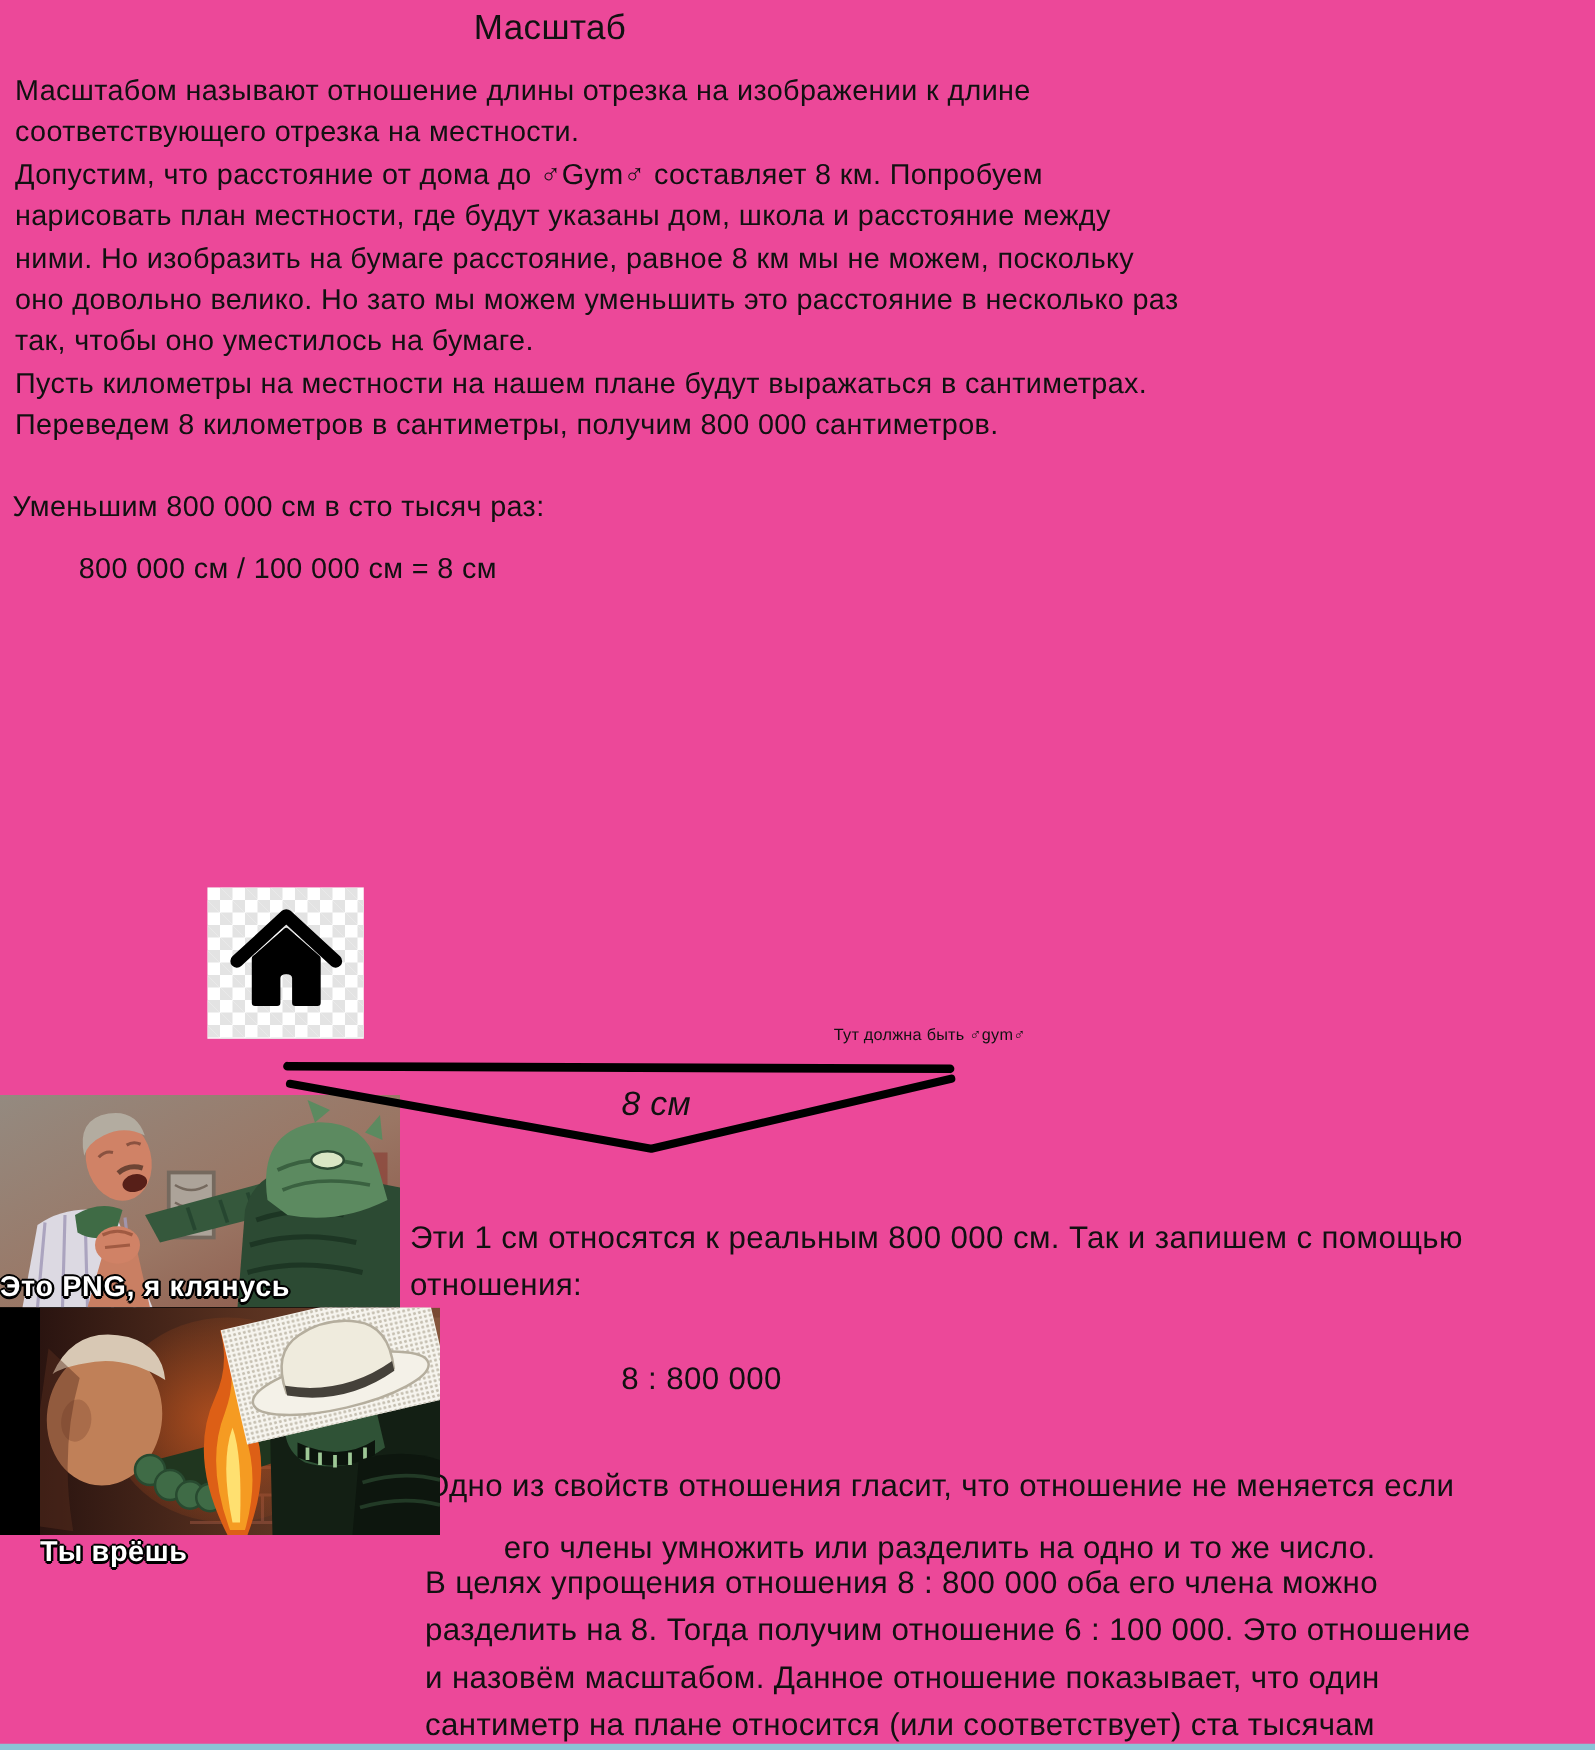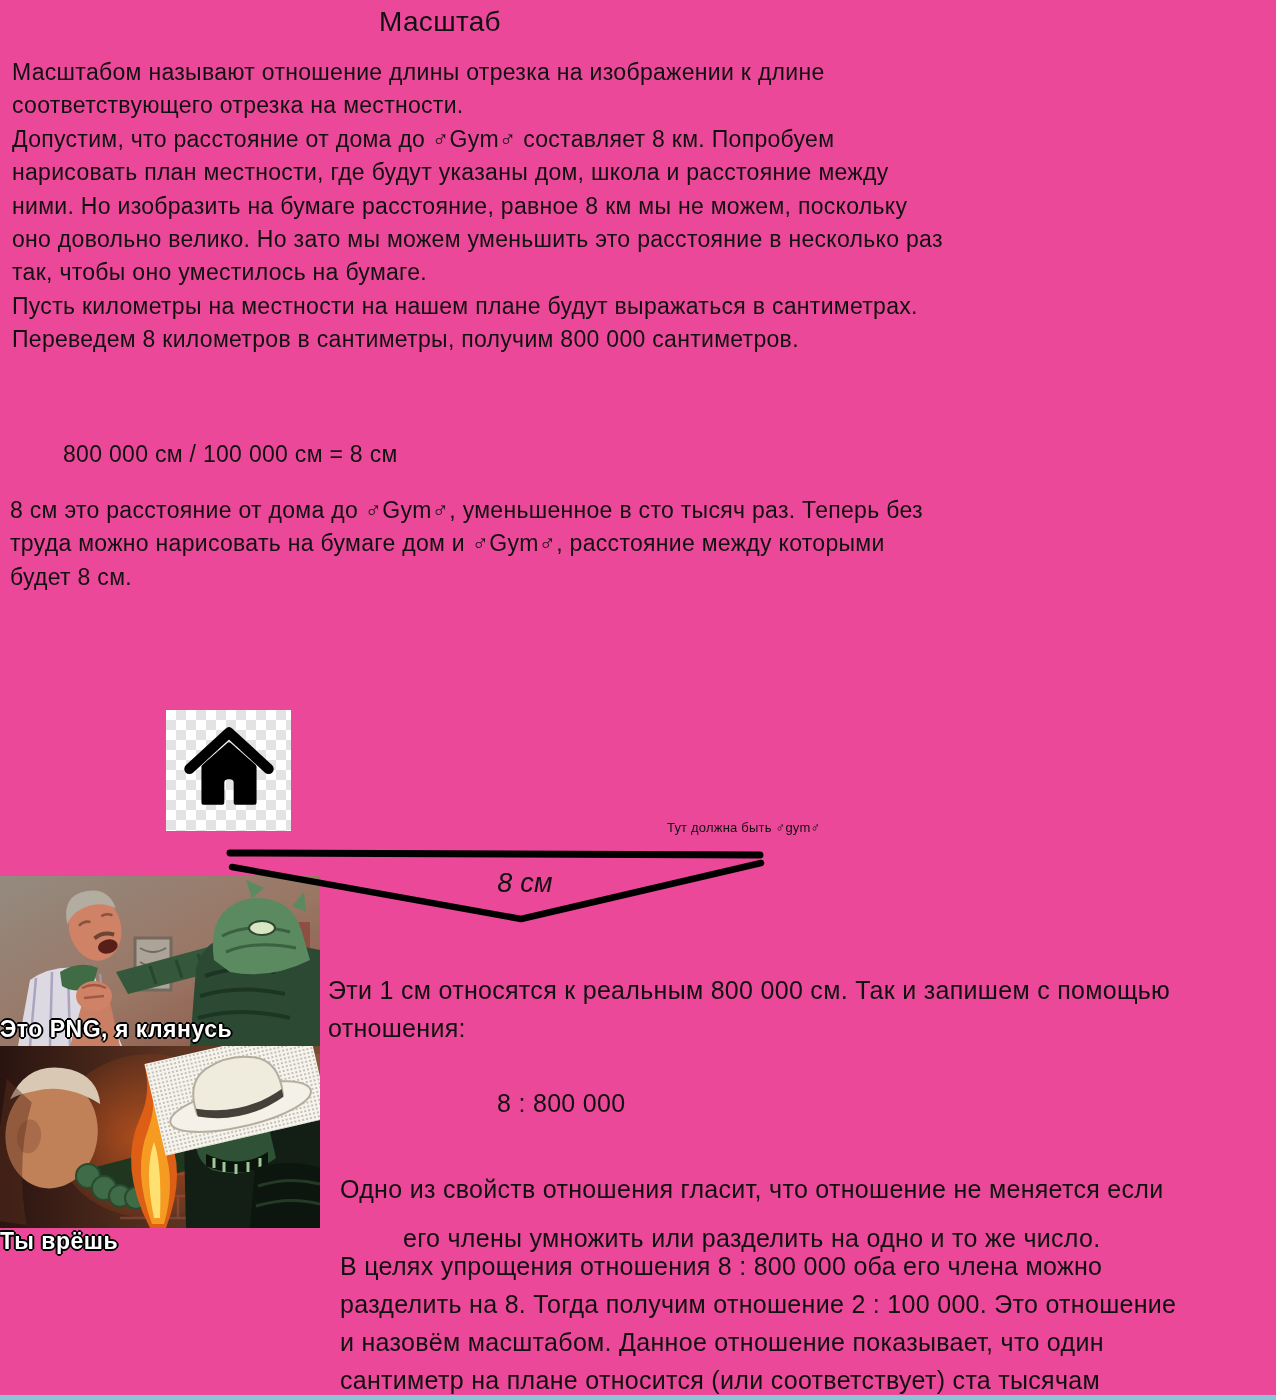--- a/index.html
+++ b/index.html
@@ -25,21 +25,21 @@
     display:flex;align-items:center;justify-content:center;
   }
   .gym-note{left:667px;top:820px;font-size:13px;letter-spacing:.2px;}
 
   .bracket{position:absolute;left:180px;top:838px;width:620px;height:125px;z-index:3;}
   .dist-label{left:455px;top:868px;width:140px;text-align:center;font-size:27px;z-index:3;font-style:italic;}
 
   .meme{position:absolute;left:0;top:876px;width:320px;height:352px;z-index:2;background:#000;}
   .panel{position:relative;width:320px;overflow:hidden;}
   .p1{height:170px;}
-  .p2{height:212px;}
+  .p2{height:212px;margin-left:32px;}
   .panel svg.scene{position:absolute;left:0;top:0;}
   .cap{
     position:absolute;bottom:3px;left:0;width:100%;
     color:#fff;font-weight:bold;font-size:23px;letter-spacing:.5px;z-index:5;
     text-shadow:-2px 0 #000,2px 0 #000,0 -2px #000,0 2px #000,
                 -1px -1px #000,1px 1px #000,-1px 1px #000,1px -1px #000;
   }
   .hat{
     position:absolute;left:153px;top:-2px;width:168px;height:94px;z-index:4;
     transform:rotate(-13deg);
@@ -62,24 +62,22 @@
   <div class="txt page-title">Масштаб</div>
   <div class="txt intro">Масштабом называют отношение длины отрезка на изображении к длине
 соответствующего отрезка на местности.
 Допустим, что расстояние от дома до ♂Gym♂ составляет 8 км. Попробуем
 нарисовать план местности, где будут указаны дом, школа и расстояние между
 ними. Но изобразить на бумаге расстояние, равное 8 км мы не можем, поскольку
 оно довольно велико. Но зато мы можем уменьшить это расстояние в несколько раз
 так, чтобы оно уместилось на бумаге.
 Пусть километры на местности на нашем плане будут выражаться в сантиметрах.
 Переведем 8 километров в сантиметры, получим 800 000 сантиметров.</div>
+  <div class="txt reduce">Уменьшим 800 000 см в сто тысяч раз:</div>
   <div class="txt formula">800 000 см / 100 000 см = 8 см</div>
-  <div class="txt result">8 см это расстояние от дома до ♂Gym♂, уменьшенное в сто тысяч раз. Теперь без
-труда можно нарисовать на бумаге дом и ♂Gym♂, расстояние между которыми
-будет 8 см.</div>
 
   <div class="house">
     <svg width="104" height="104" viewBox="0 0 100 100">
       <path d="M12 48 L50 13 L88 48" fill="none" stroke="#000" stroke-width="10" stroke-linecap="round" stroke-linejoin="round"></path>
       <path d="M26 46 L50 25 L74 46 L74 80 L57 80 L57 61 Q57 55.5 50 55.5 Q43 55.5 43 61 L43 80 L26 80 Z" fill="#000" stroke="#000" stroke-width="5" stroke-linejoin="round"></path>
     </svg>
   </div>
 
   <div class="txt gym-note">Тут должна быть ♂gym♂</div>
 
@@ -192,18 +190,18 @@
       <div class="cap">Ты врёшь</div>
     </div>
   </div>
 
   <div class="txt rp1">Эти 1 см относятся к реальным 800 000 см. Так и запишем с помощью
 отношения:</div>
   <div class="txt ratio">8 : 800 000</div>
   <div class="txt rp2">Одно из свойств отношения гласит, что отношение не меняется если
 его члены умножить или разделить на одно и то же число.</div>
   <div class="txt rp3">В целях упрощения отношения 8 : 800 000 оба его члена можно
-разделить на 8. Тогда получим отношение 2 : 100 000. Это отношение
+разделить на 8. Тогда получим отношение 6 : 100 000. Это отношение
 и назовём масштабом. Данное отношение показывает, что один
 сантиметр на плане относится (или соответствует) ста тысячам</div>
 
   <div class="bottom-edge"></div>
 </div>
 
 </body></html>

